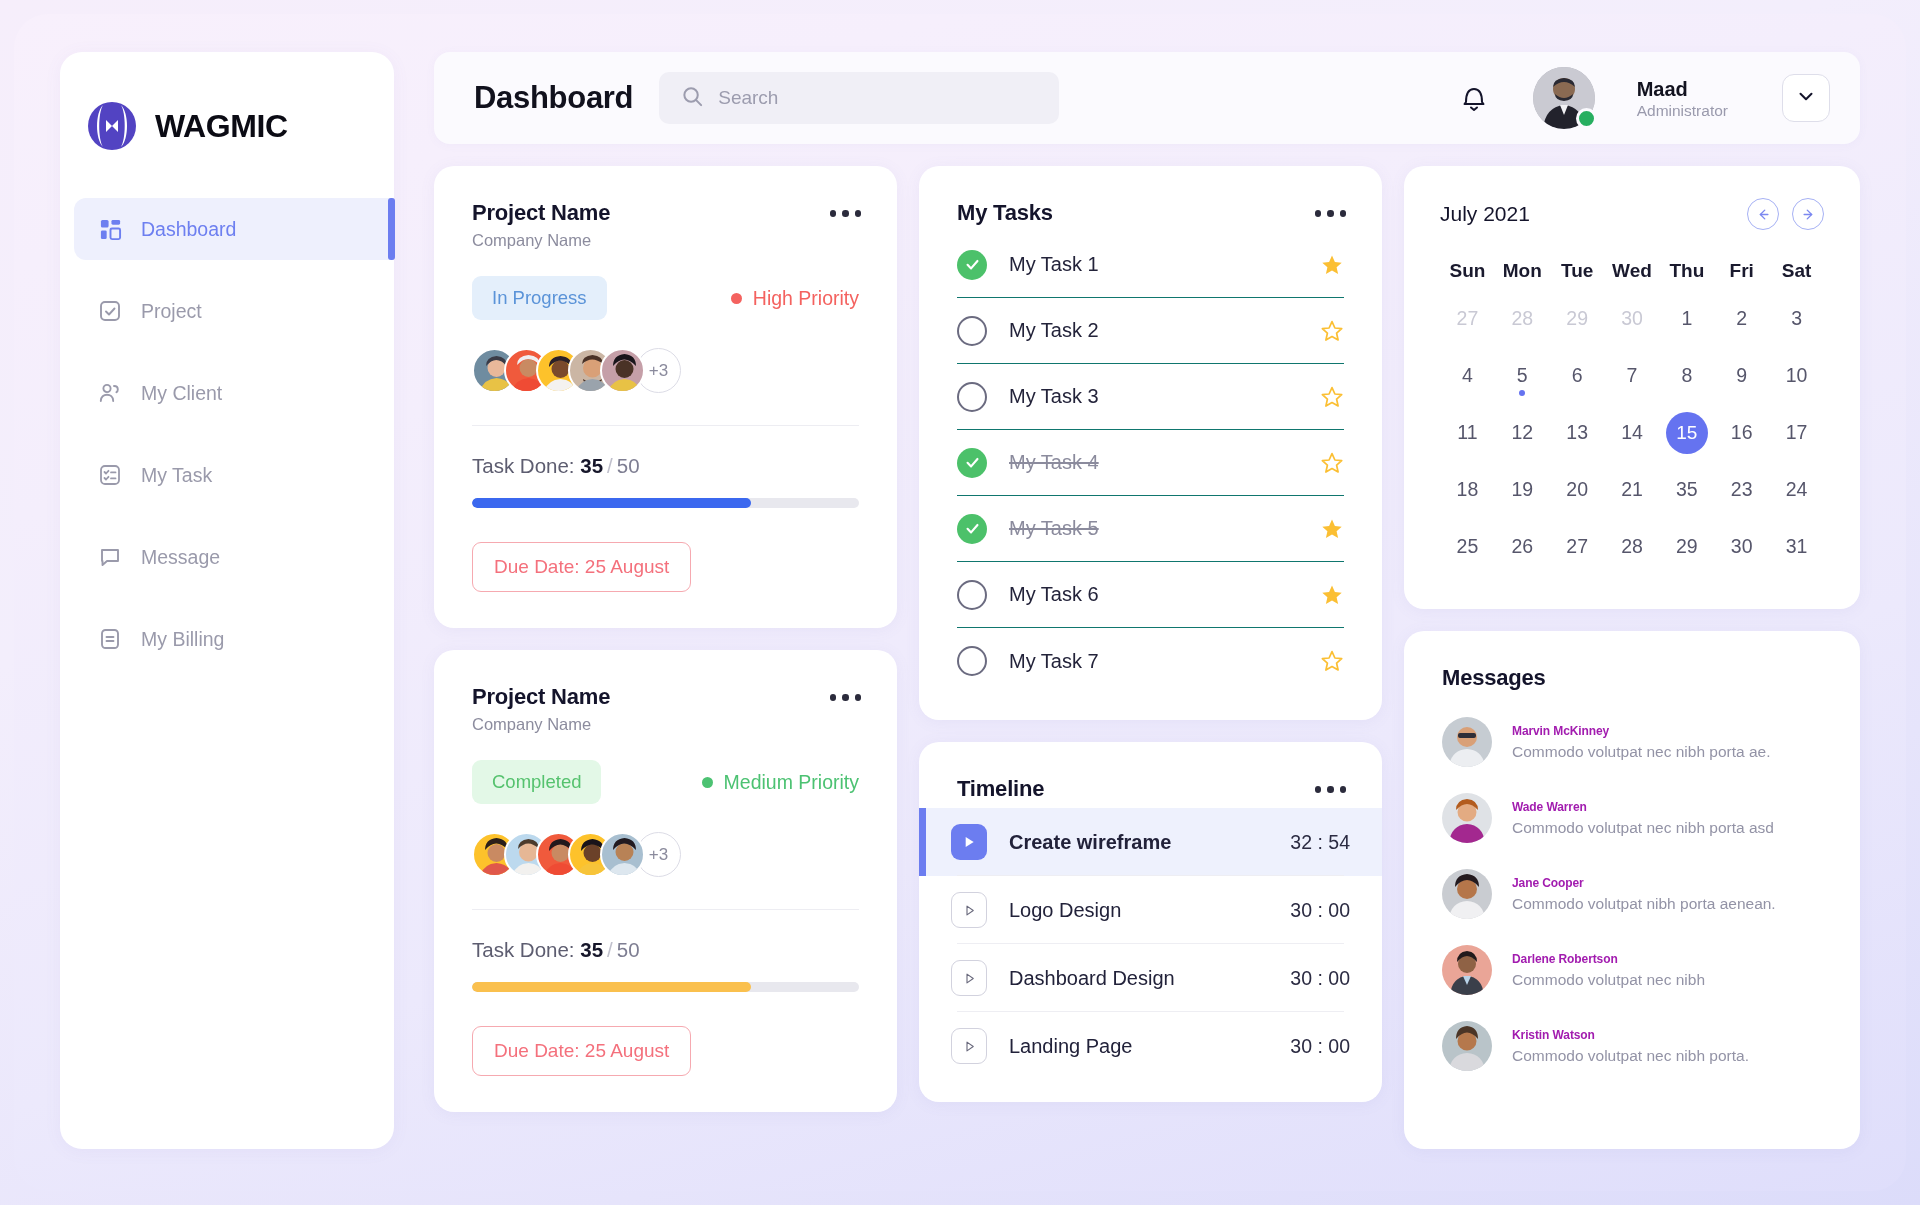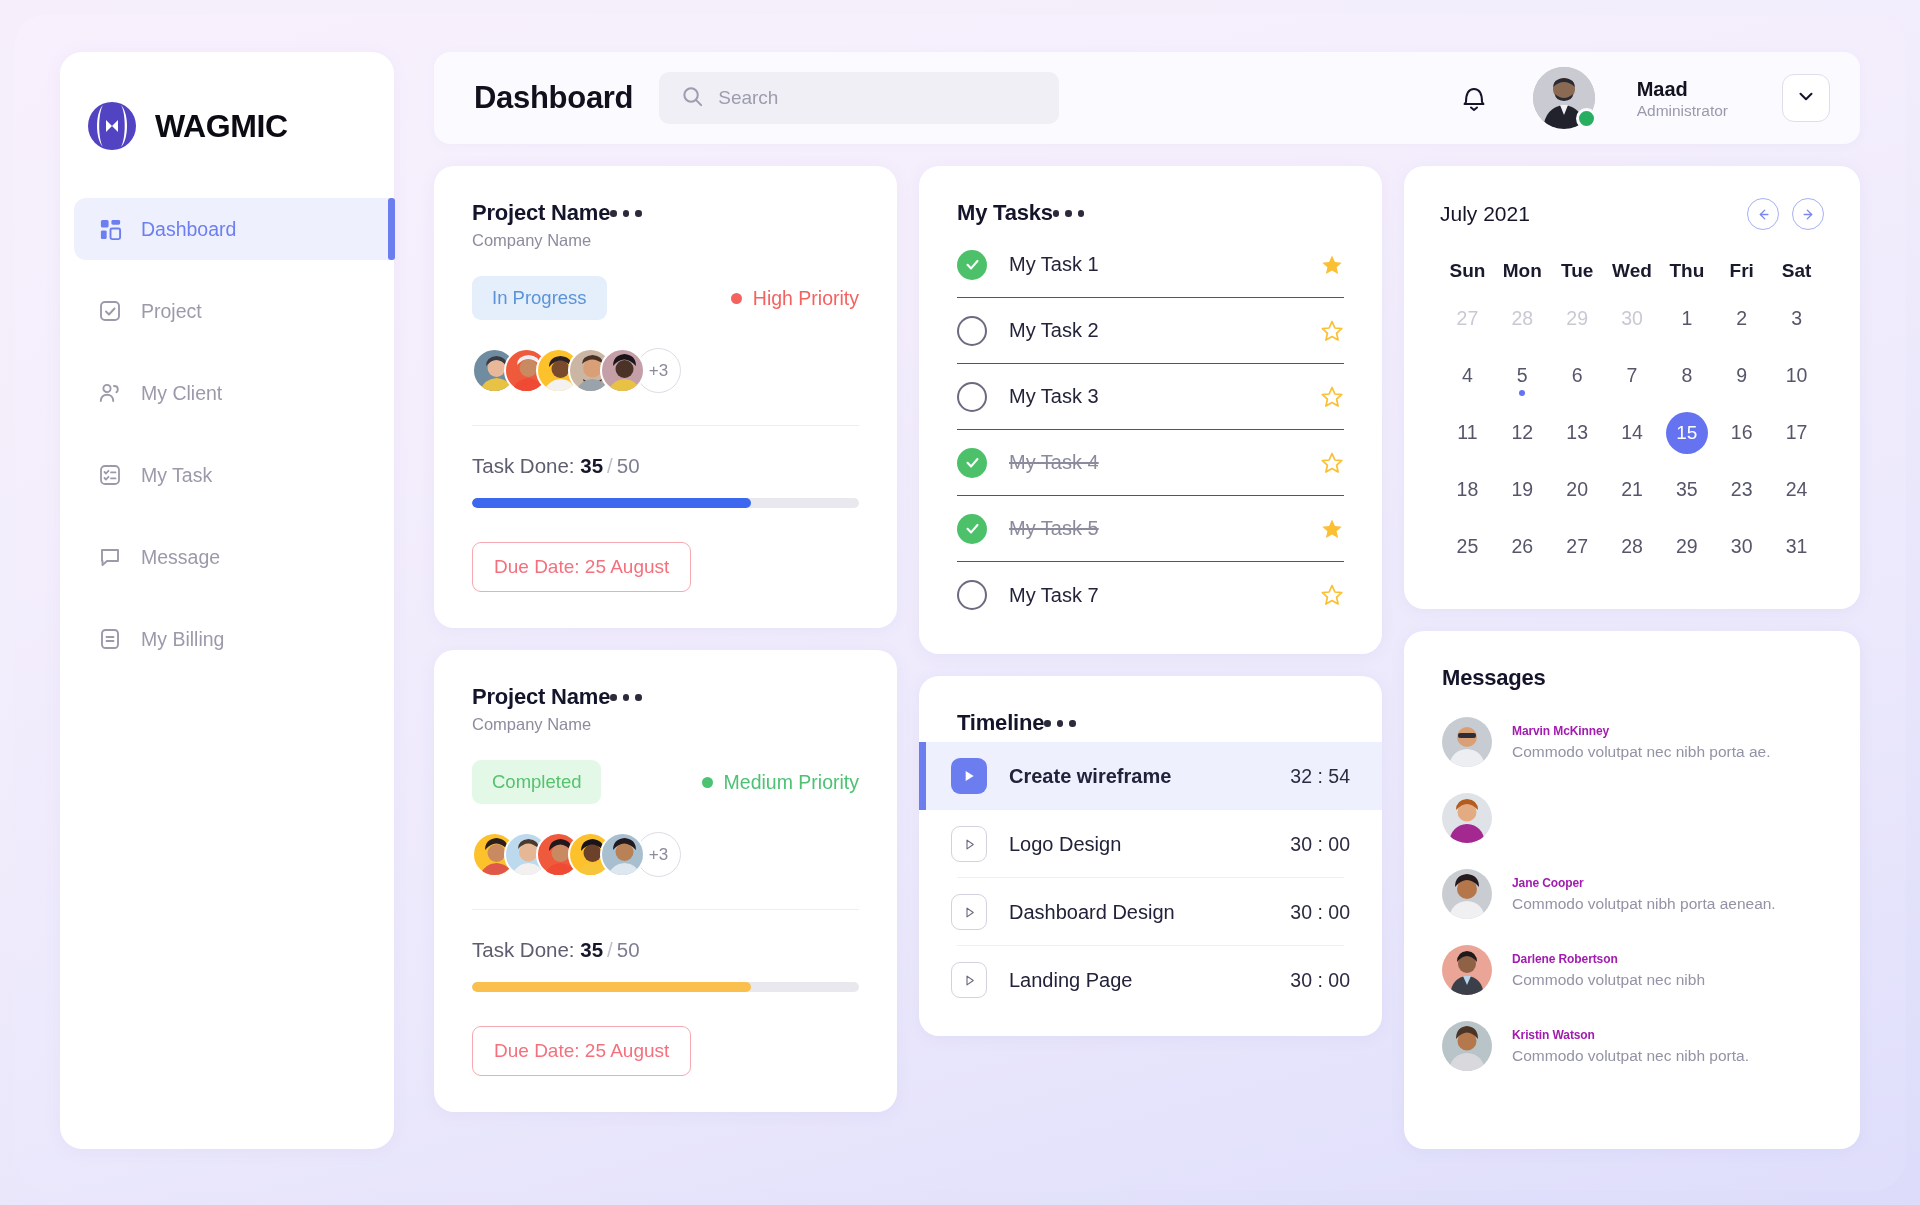--- a/index.html
+++ b/index.html
@@ -98,21 +98,21 @@
   .col-a { flex: 0 0 463px; }
   .col-b { flex: 0 0 463px; }
   .col-c { flex: 1; }
 
   .card {
     background: #fff; border-radius: 20px;
     box-shadow: 0 2px 16px rgba(120,110,190,.07);
   }
 
   .card-head {
-    display: flex; align-items: flex-start; justify-content: flex-start;
+    display: flex; align-items: flex-start; justify-content: space-between;
     padding: 34px 36px 0 38px;
   }
   .card-title { font-size: 22px; font-weight: 700; color: #14142b; letter-spacing: -0.2px; }
   .card-sub { font-size: 16.5px; color: #8c8c9e; margin-top: 5px; }
   .dots { display: flex; gap: 6px; padding-top: 10px; }
   .dots i { width: 6.5px; height: 6.5px; border-radius: 50%; background: #2b2b3c; display: block; }
 
   
   .proj-body { padding: 26px 38px 36px 38px; }
   .status-row { display: flex; align-items: center; justify-content: space-between; }
@@ -553,20 +553,27 @@
                   <svg viewBox="0 0 24 24" width="17" height="17" fill="none" stroke="#fff" stroke-width="3" stroke-linecap="round" stroke-linejoin="round">
                     <path d="M5 12.5 L10 17.5 L19 7"></path>
                   </svg>
                 </span>
               <span class="task-label">My Task  5</span>
               <span class="star"><svg viewBox="0 0 24 24" width="24" height="24" fill="#fbbf33">
                     <path d="M12 2.6 L14.9 9 L21.7 9.7 L16.6 14.2 L18.1 21 L12 17.5 L5.9 21 L7.4 14.2 L2.3 9.7 L9.1 9 Z"></path>
                   </svg></span>
             </div>
 
+            <div class="task-row">
+              <span class="cbox off"></span>
+              <span class="task-label">My Task  6</span>
+              <span class="star"><svg viewBox="0 0 24 24" width="24" height="24" fill="#fbbf33">
+                    <path d="M12 2.6 L14.9 9 L21.7 9.7 L16.6 14.2 L18.1 21 L12 17.5 L5.9 21 L7.4 14.2 L2.3 9.7 L9.1 9 Z"></path>
+                  </svg></span>
+            </div>
 
             <div class="task-row">
               <span class="cbox off"></span>
               <span class="task-label">My Task  7</span>
               <span class="star"><svg viewBox="0 0 24 24" width="24" height="24" fill="none" stroke="#fbbf33" stroke-width="1.7" stroke-linejoin="round">
                     <path d="M12 2.6 L14.9 9 L21.7 9.7 L16.6 14.2 L18.1 21 L12 17.5 L5.9 21 L7.4 14.2 L2.3 9.7 L9.1 9 Z"></path>
                   </svg></span>
             </div>
 
           </div>
@@ -727,20 +734,24 @@
               </div>
             </div>
 
             <div class="msg-row">
               <span class="msg-av"><svg viewBox="0 0 50 50" width="50" height="50">
                     <rect width="50" height="50" fill="#dfe2e6"></rect>
                     <circle cx="25" cy="19" r="9.5" fill="#e3ab82"></circle>
                     <path d="M14 17 Q25 5 36 17 Q36 7 25 6 Q14 7 14 17Z" fill="#b35c1e"></path>
                     <path d="M7 50 Q9 32 25 31 Q41 32 43 50Z" fill="#a3288f"></path>
                   </svg></span>
+              <div>
+                <div class="msg-name">Wade Warren</div>
+                <div class="msg-text">Commodo volutpat nec nibh porta  asd</div>
+              </div>
             </div>
 
             <div class="msg-row">
               <span class="msg-av"><svg viewBox="0 0 50 50" width="50" height="50">
                     <rect width="50" height="50" fill="#c9ccd1"></rect>
                     <circle cx="25" cy="20" r="10" fill="#b5764a"></circle>
                     <path d="M13 18 Q25 4 37 18 Q37 6 25 5 Q13 6 13 18Z" fill="#241a1e"></path>
                     <path d="M7 50 Q9 33 25 32 Q41 33 43 50Z" fill="#f0f0f2"></path>
                   </svg></span>
               <div>

